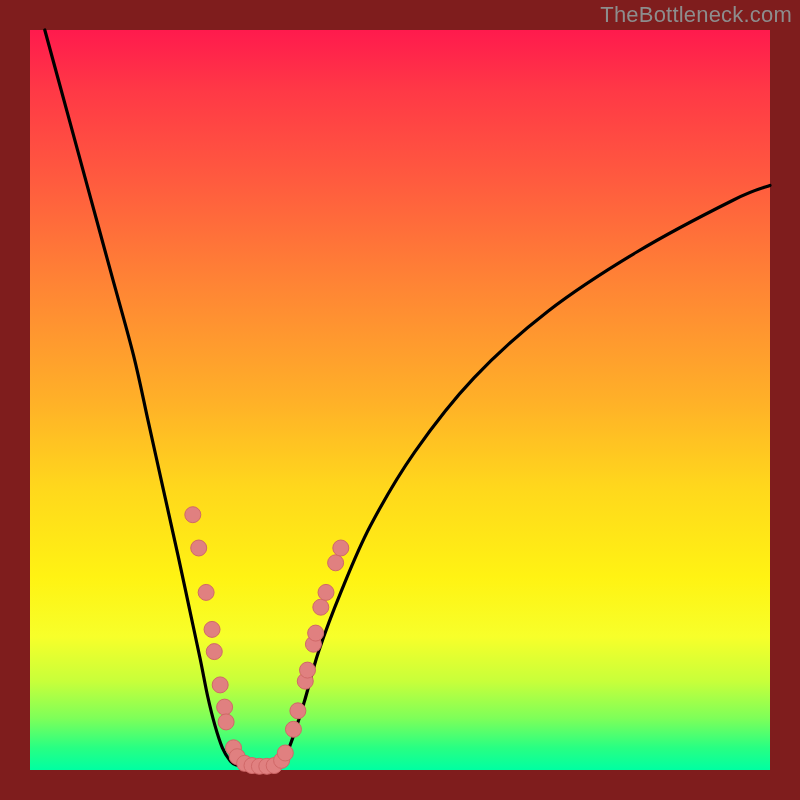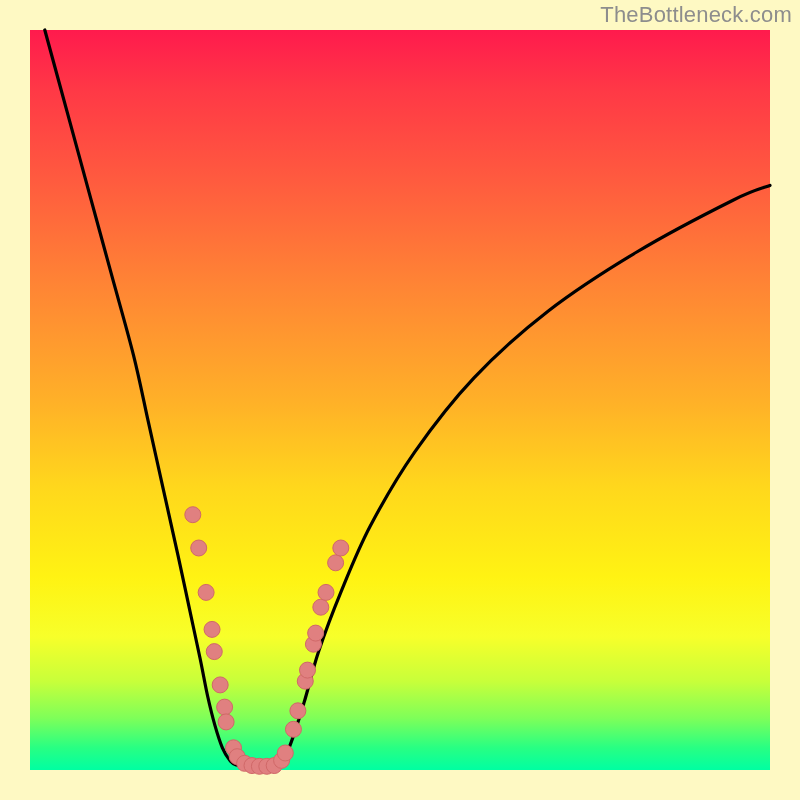--- a/index.html
+++ b/index.html
@@ -8,21 +8,21 @@
     width: 800px;
     height: 800px;
     overflow: hidden;
     background: #000;
     font-family: Arial, Helvetica, sans-serif;
   }
   .frame {
     position: relative;
     width: 800px;
     height: 800px;
-    background: #fef9c3;
+    background: #7f1d1d;
   }
   .plot-area {
     position: absolute;
     left: 30px;
     top: 30px;
     width: 740px;
     height: 740px;
     background: linear-gradient(
       to bottom,
       #ff1a4d 0%,

